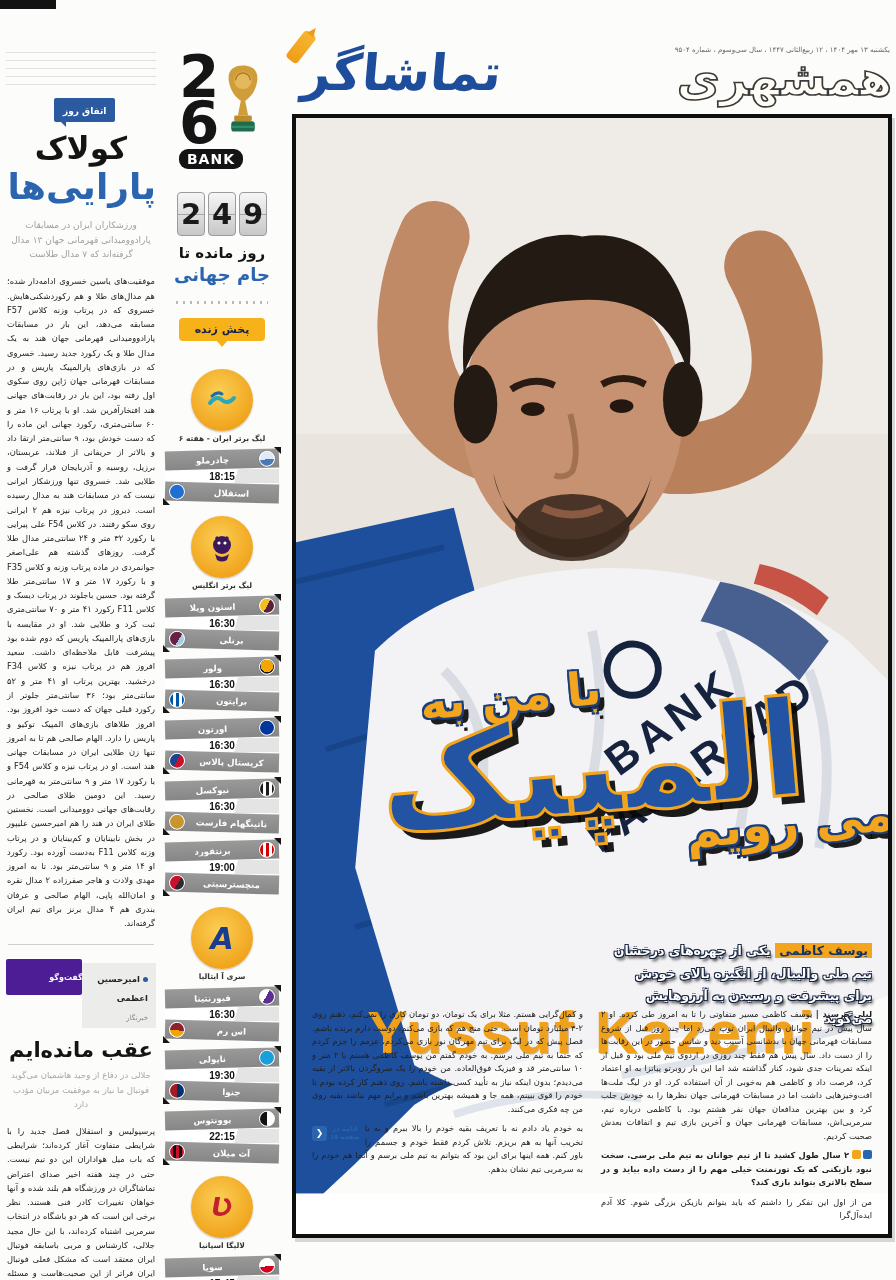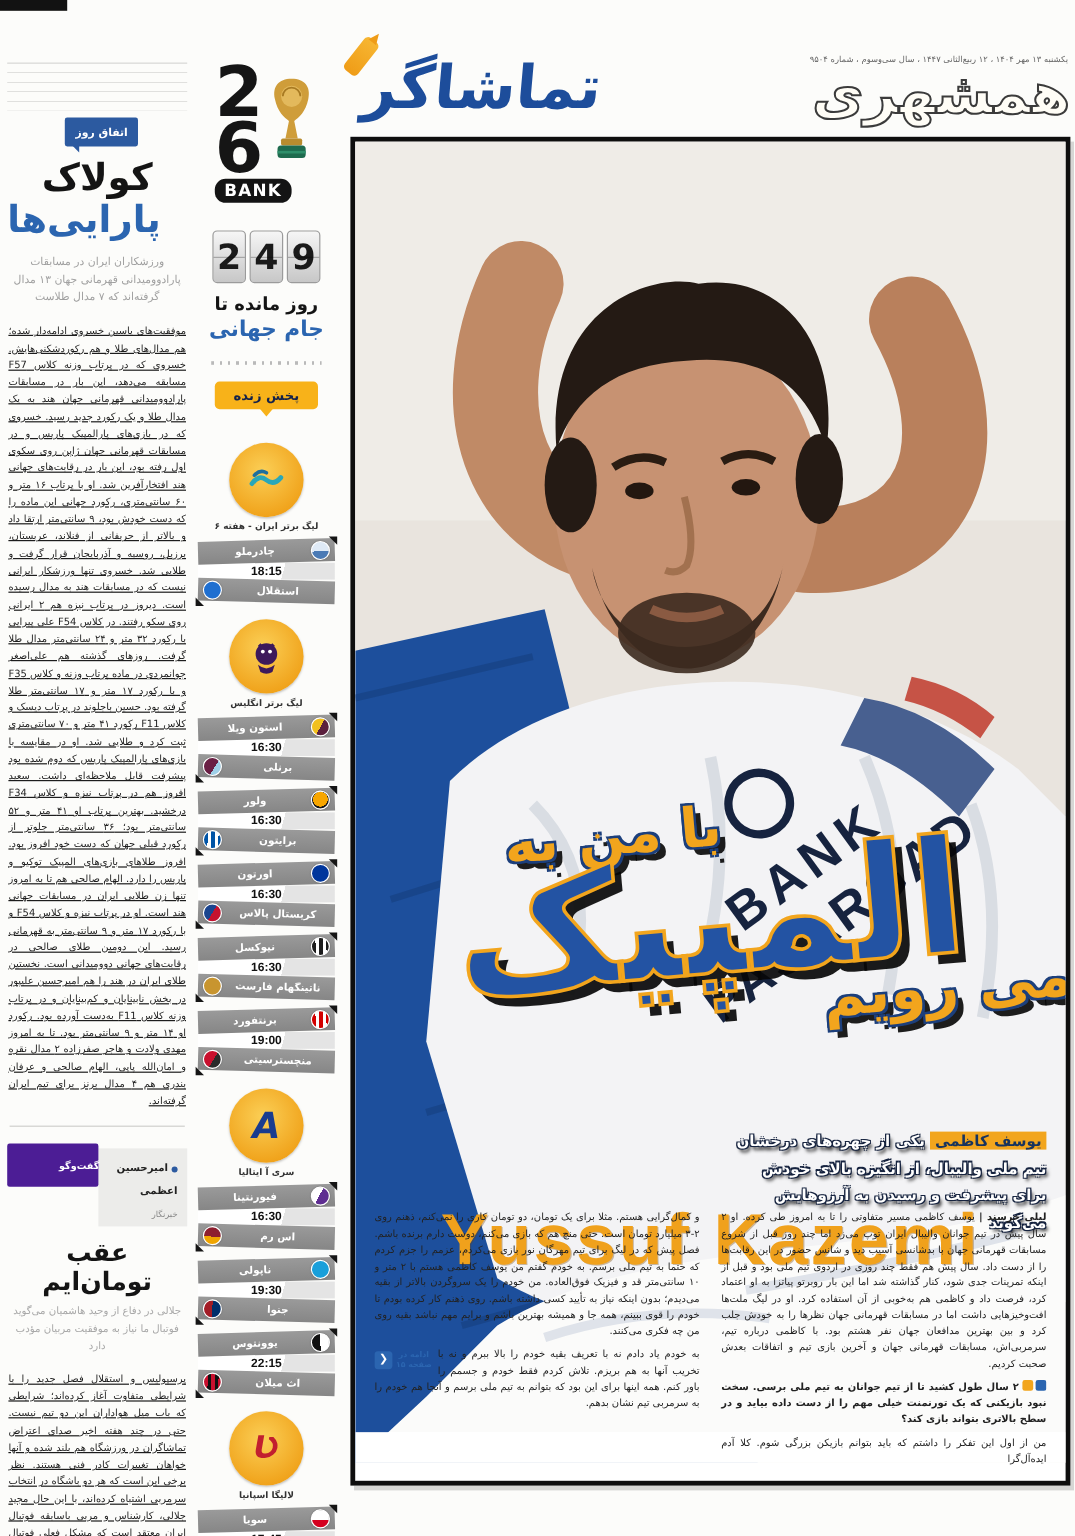--- a/index.html
+++ b/index.html
@@ -8,23 +8,23 @@
   [dir="rtl"]{direction:rtl;}
   
   .corner-black{position:absolute;left:0;top:0;width:56px;height:9px;background:#121212;}
   
   .sidebar{position:absolute;left:6px;top:0;width:150px;}
   .rules{margin-top:52px;height:40px;background:repeating-linear-gradient(to bottom,#e0e0de 0 1px,transparent 1px 8px);}
   .kicker-wrap{display:flex;justify-content:flex-end;margin:6px 2px 10px 0;}
   .kicker{position:relative;background:#2c5aa0;color:#fff;font-size:9px;font-weight:bold;padding:8px 9px 6px;border-radius:2px;margin-left:48px;}
   .kicker::after{content:"";position:absolute;left:6px;bottom:-5px;border-top:6px solid #2c5aa0;border-left:6px solid transparent;}
   .t1{font-size:31px;font-weight:900;text-align:center;color:#141414;line-height:1.05;}
-  .t2{font-size:31px;font-weight:900;text-align:left;color:#2b65b0;line-height:1.2;}
+  .t2{font-size:36px;font-weight:900;text-align:right;color:#2b65b0;line-height:1.2;}
   .sub1{font-size:9px;color:#a0a0a0;text-align:center;line-height:1.65;margin:10px 4px 8px;}
-  .body-txt{font-size:8.3px;color:#1d1d1d;text-align:justify;line-height:1.72;margin:12px 1px;text-decoration:underline;}
+  .body-txt{font-size:8.3px;color:#1d1d1d;text-align:justify;line-height:1.72;margin:12px 1px;}
   .divider{height:1px;background:#cfcfcd;margin:14px 2px;}
   .kicker2-row{display:flex;flex-direction:row-reverse;align-items:flex-start;gap:0;margin-bottom:10px;}
   .kicker2{width:32px;height:36px;background:#4c1d95;color:#fff;font-size:8px;font-weight:bold;
            display:flex;align-items:center;justify-content:center;border-radius:2px;padding-left:44px;}
   .byline-box{background:#ececea;flex:1;padding:4px 8px;margin-top:4px;}
   .byline-name{font-size:8.5px;font-weight:bold;color:#222;}
   .byline-dot{display:inline-block;width:5px;height:5px;border-radius:50%;background:#2c5aa0;margin-left:3px;vertical-align:middle;}
   .byline-role{font-size:7px;color:#888;}
   .t3{font-size:21px;font-weight:900;text-align:center;color:#141414;margin:4px 0 6px;}
   .sub2{font-size:8.5px;color:#a8a8a8;text-align:center;line-height:1.7;margin:0 2px 8px;}
@@ -113,21 +113,21 @@
 
   <div class="divider"></div>
 
   <div class="kicker2-row">
     <span class="kicker2">گفت‌وگو</span>
     <span class="byline-box">
       <span class="byline-name"><span class="byline-dot"></span><span>امیرحسین اعظمی</span></span><br>
       <span class="byline-role">خبرنگار</span>
     </span>
   </div>
-  <div class="t3">عقب تومان‌ایم</div>
+  <div class="t3">عقب مانده‌ایم</div>
   <div class="sub2">جلالی در دفاع از وحید هاشمیان می‌گوید فوتبال ما نیاز به موفقیت مربیان مؤدب دارد</div>
   <div class="body-txt">پرسپولیس و استقلال فصل جدید را با شرایطی متفاوت آغاز کرده‌اند؛ شرایطی که باب میل هواداران این دو تیم نیست. حتی در چند هفته اخیر صدای اعتراض تماشاگران در ورزشگاه هم بلند شده و آنها خواهان تغییرات کادر فنی هستند. نظر برخی این است که هر دو باشگاه در انتخاب سرمربی اشتباه کرده‌اند، با این حال مجید جلالی، کارشناس و مربی باسابقه فوتبال ایران معتقد است که مشکل فعلی فوتبال ایران فراتر از این صحبت‌هاست و مسئله مهم افت شدید فنی است.</div>
   <div class="sec-h">
       <span class="sq"></span>
       <span>هشدار بزرگ</span>
     </div>
 
 </div>
 
 <div class="rail" dir="rtl">

